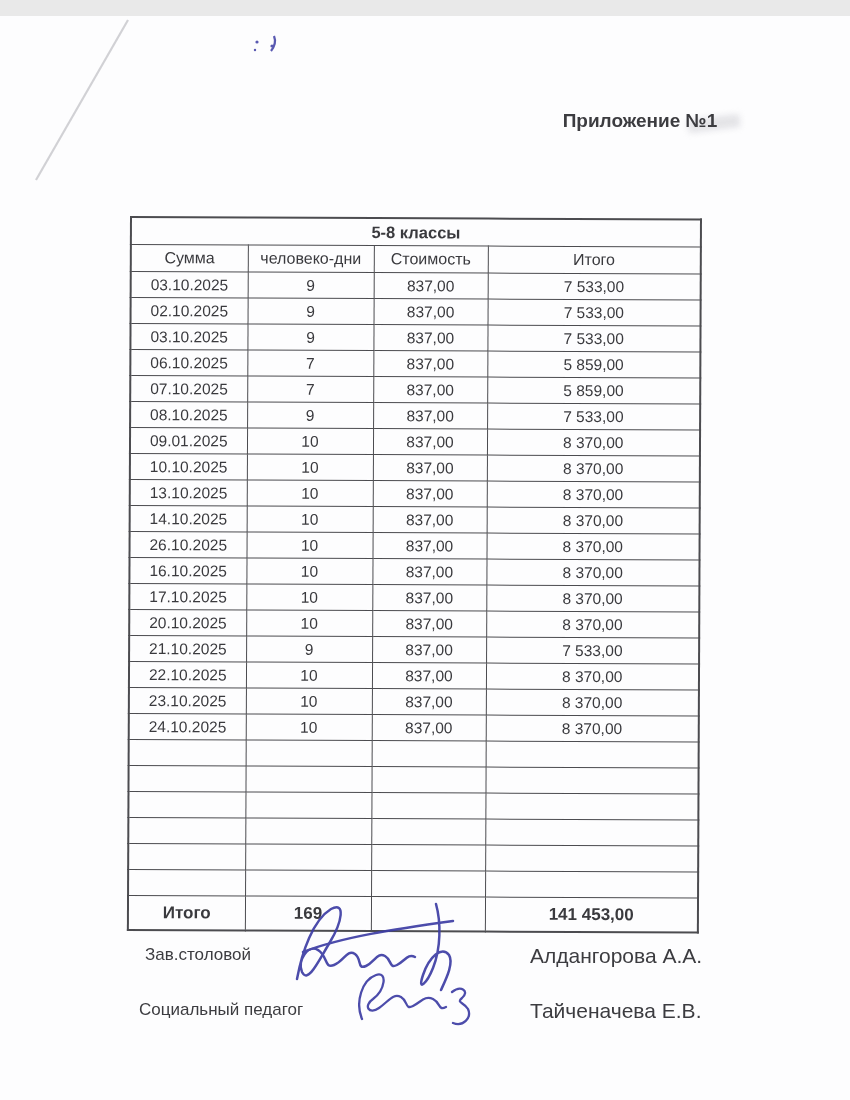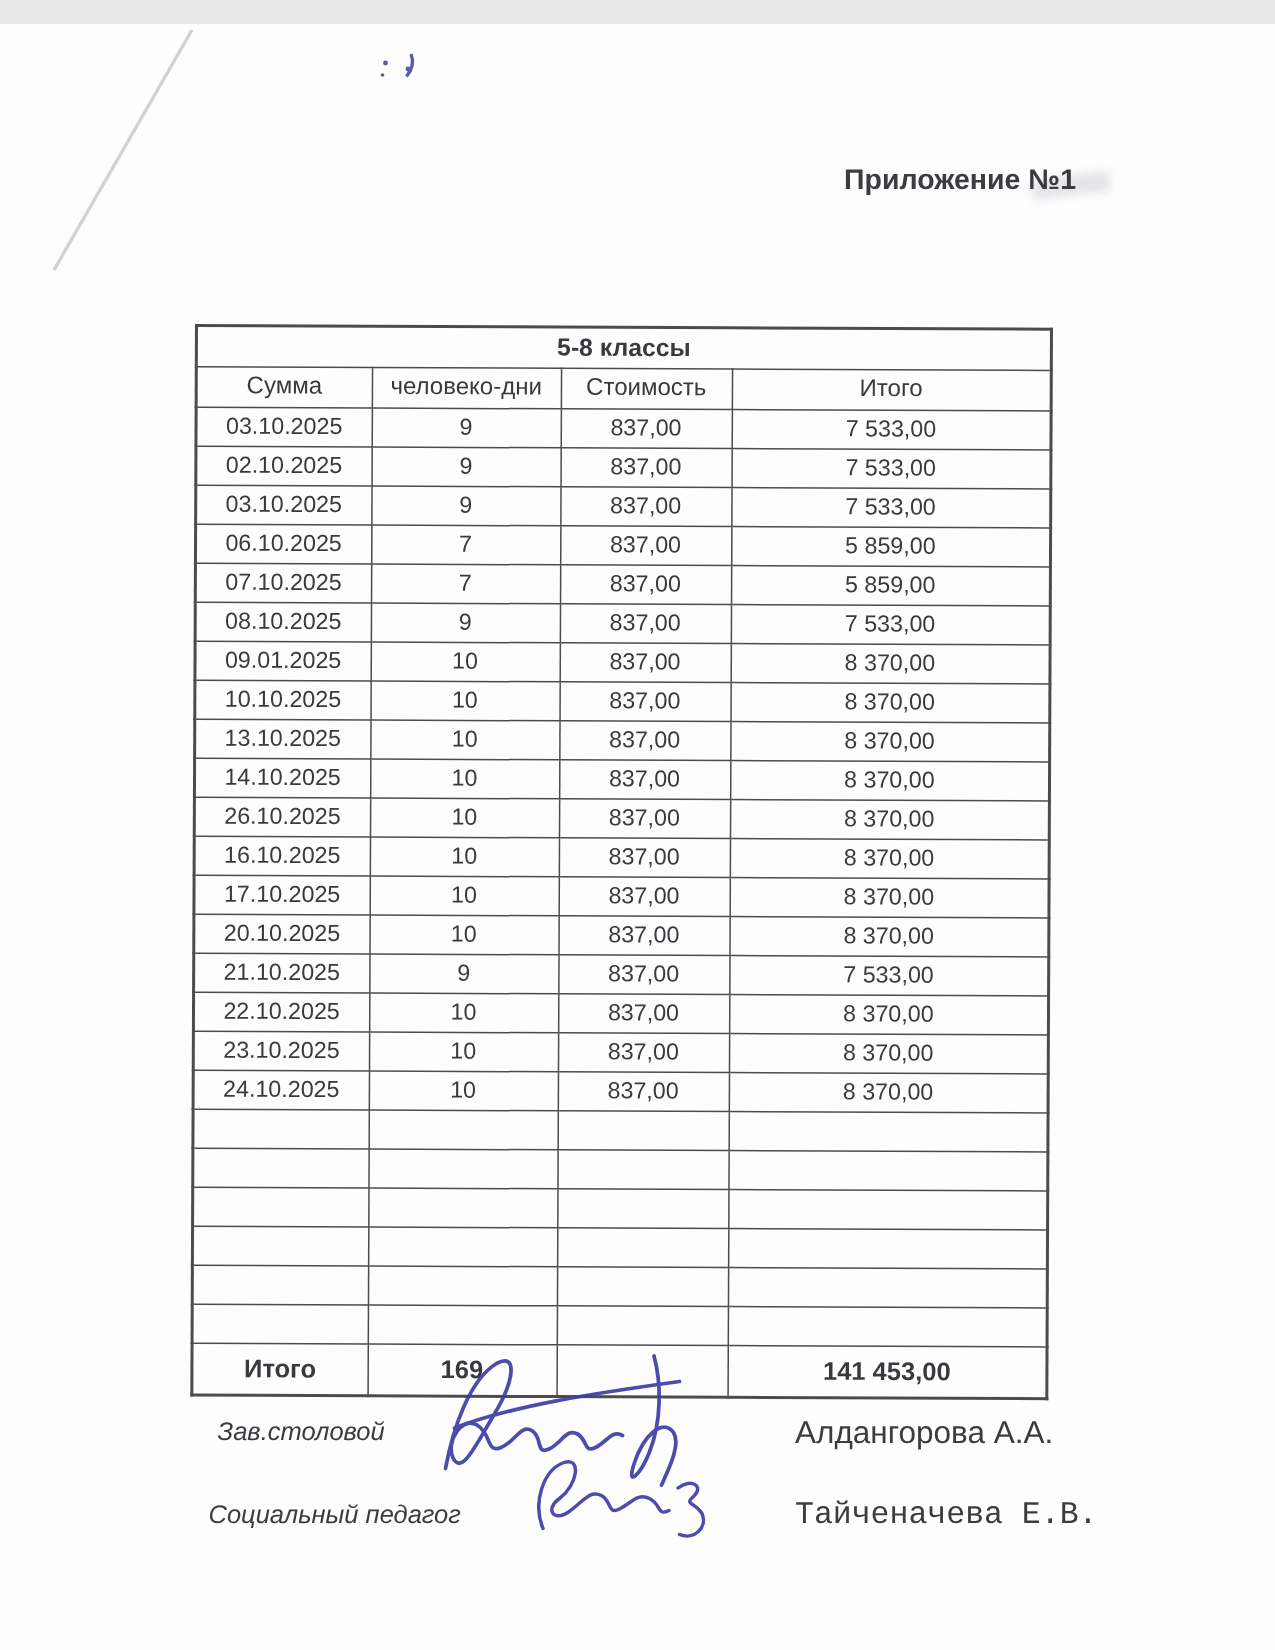--- a/index.html
+++ b/index.html
@@ -37,26 +37,26 @@
   table.main td{
     border:1.5px solid #4c4c50;
     text-align:center;vertical-align:middle;
     font-size:15.5px;height:25px;padding:0;color:#3a3a3e;
     overflow:hidden;white-space:nowrap;
   }
   tr.title-row td{font-weight:bold;font-size:16.5px;height:26px;}
   tr.head-row td{height:26px;font-size:16px;}
   tr.total-row td{font-weight:bold;height:33px;font-size:17px;}
   
-  .sig-label{position:absolute;font-size:17px;color:#3c3c40;font-style:italic;}
+  .sig-label{position:absolute;font-size:17px;color:#3c3c40;}
   .sig-name{position:absolute;font-size:21px;color:#3c3c40;}
   .role-1{left:145px;top:929px;}
   .role-2{left:139px;top:984px;}
   .name-1{left:530px;top:928px;}
-  .name-2{left:530px;top:983px;font-family:Liberation Mono, monospace;}
+  .name-2{left:530px;top:983px;}
   .ink{fill:none;stroke-linecap:round;stroke-linejoin:round;}
 </style>
 </head>
 <body>
 
 <div class="page">
 
   <svg class="artifact-layer" viewBox="0 0 850 1100" xmlns="http://www.w3.org/2000/svg">
 
     <line x1="128" y1="4" x2="36" y2="164" stroke="#b5b5ba" stroke-width="2.2" opacity="0.6"></line>

